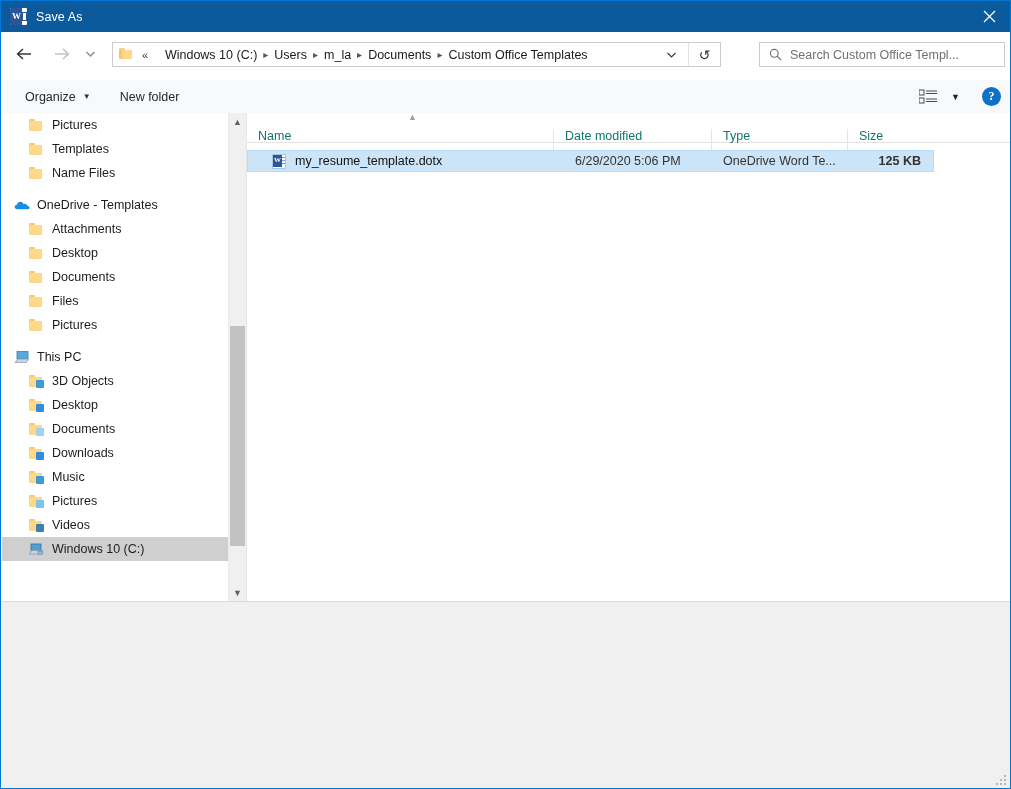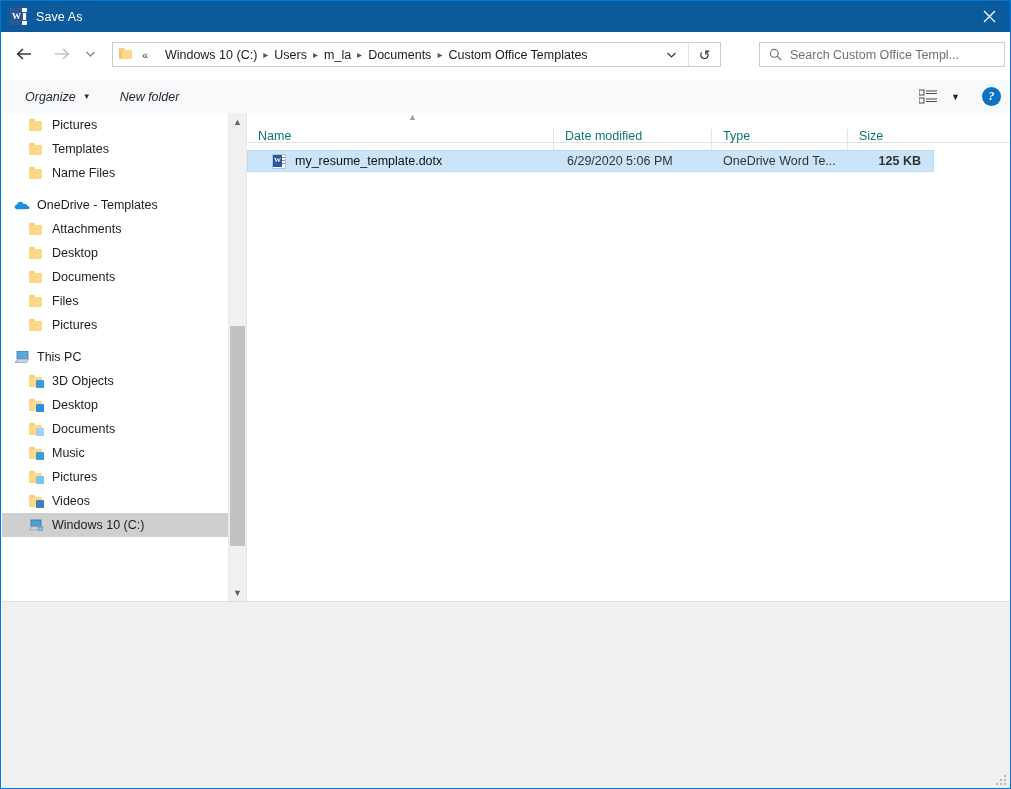--- a/index.html
+++ b/index.html
@@ -199,21 +199,20 @@
 
   
   .toolbar {
     position: absolute;
     left: 1px; top: 79px;
     width: 1009px; height: 33px;
     background: #f7f9fb;
     border-bottom: 1px solid #e4e7ea;
     display: flex;
     align-items: center;
-    font-style: italic;
   }
   .tb-item {
     font-size: 12.5px;
     color: #24292e;
     display: flex;
     align-items: center;
     height: 24px;
     padding: 0 8px;
   }
   .tb-item.organize { margin-left: 15px; }
@@ -641,20 +640,30 @@
       </div>
       <div class="side-item lvl1">
         <span class="ico">
           <div class="icon-folder">
             <div class="tab"></div>
             <div class="body"></div>
             <div class="badge" style="background: rgb(159, 210, 239);"></div>
           </div>
         </span>
         <span>Documents</span>
+      </div>
+      <div class="side-item lvl1">
+        <span class="ico">
+          <div class="icon-folder">
+            <div class="tab"></div>
+            <div class="body"></div>
+            <div class="badge" style="background: rgb(47, 143, 214);"></div>
+          </div>
+        </span>
+        <span>Downloads</span>
       </div>
       <div class="side-item lvl1">
         <span class="ico">
           <div class="icon-folder">
             <div class="tab"></div>
             <div class="body"></div>
             <div class="badge" style="background: rgb(58, 155, 220);"></div>
           </div>
         </span>
         <span>Music</span>
@@ -717,21 +726,21 @@
             <span class="back"></span>
             <span class="blue"></span>
             <span class="w">W</span>
             <span class="lines">
               <i></i>
               <i></i>
               <i></i>
             </span>
           </span>
           <span class="fr-name">my_resume_template.dotx</span>
-          <span class="fr-cell" style="left: 319px;">6/29/2020 5:06 PM</span>
+          <span class="fr-cell" style="left: 327px;">6/29/2020 5:06 PM</span>
           <span class="fr-cell" style="left: 475px;">OneDrive Word Te...</span>
           <span class="fr-cell" style="left: 600px; width: 73px; text-align: right; font-weight: bold;">125 KB</span>
         </div>
       </div>
   </div>
 
   <div class="bottom">
 
     <div class="grip">
       <i style="left:8px;top:0;"></i>

